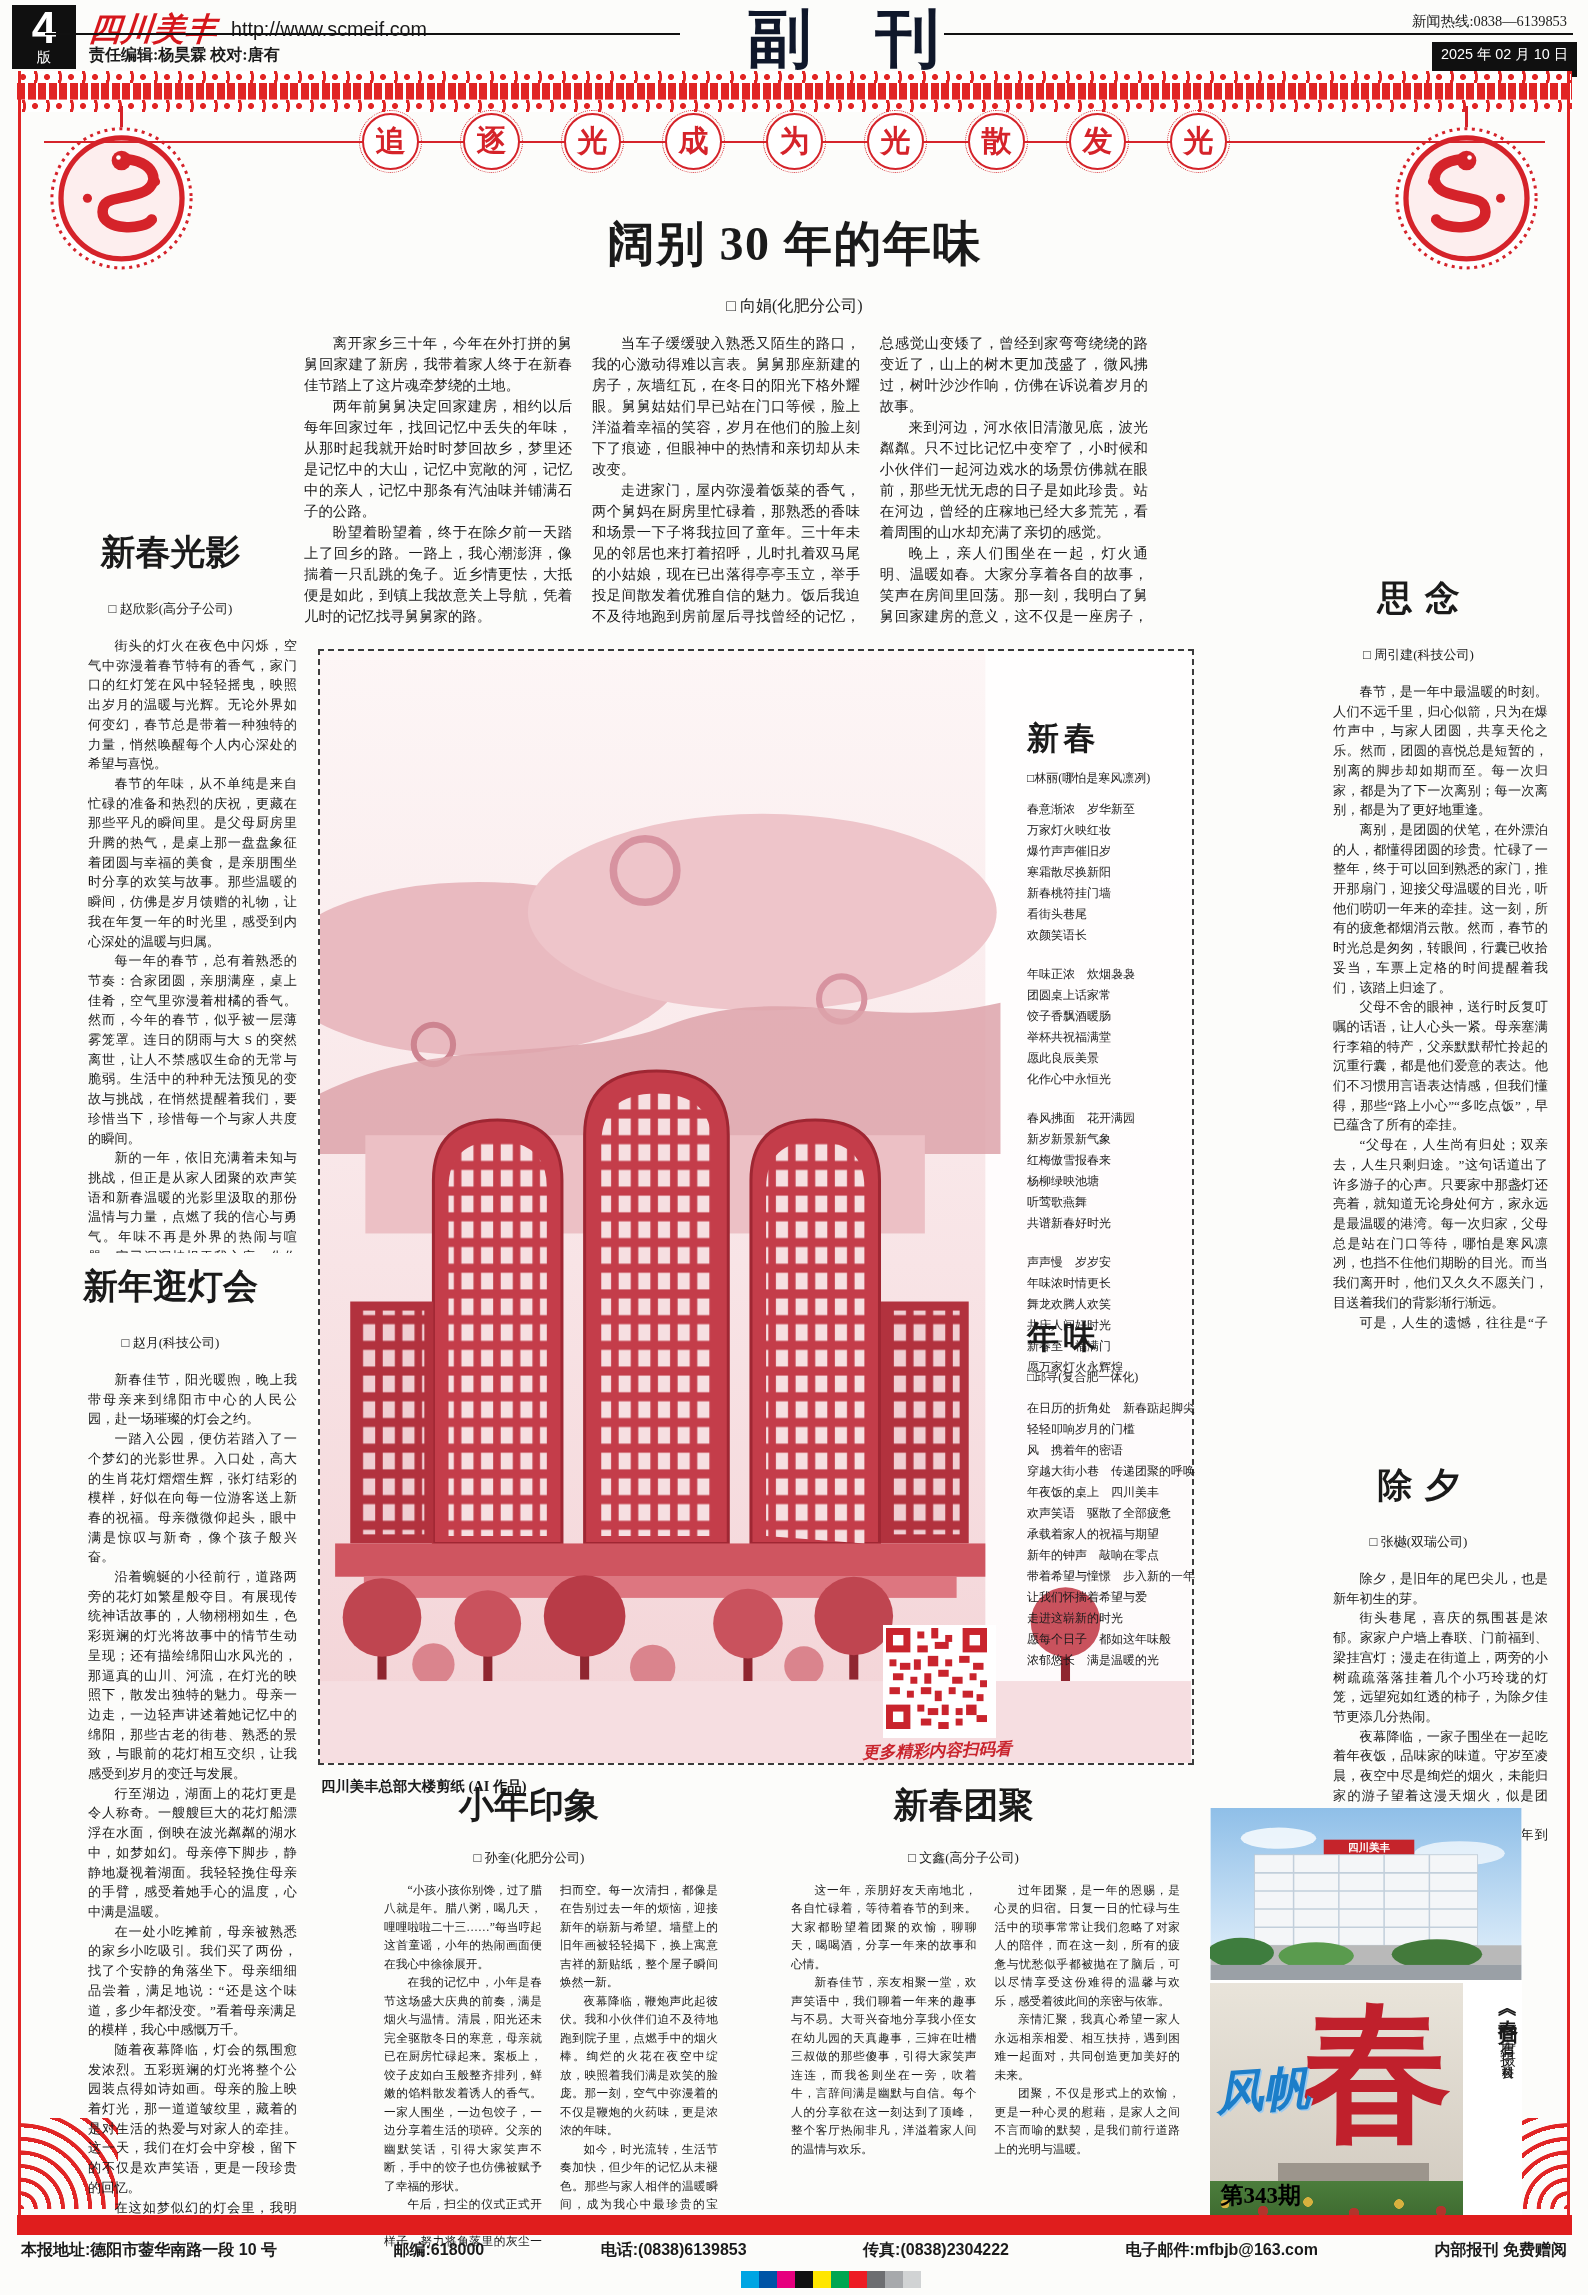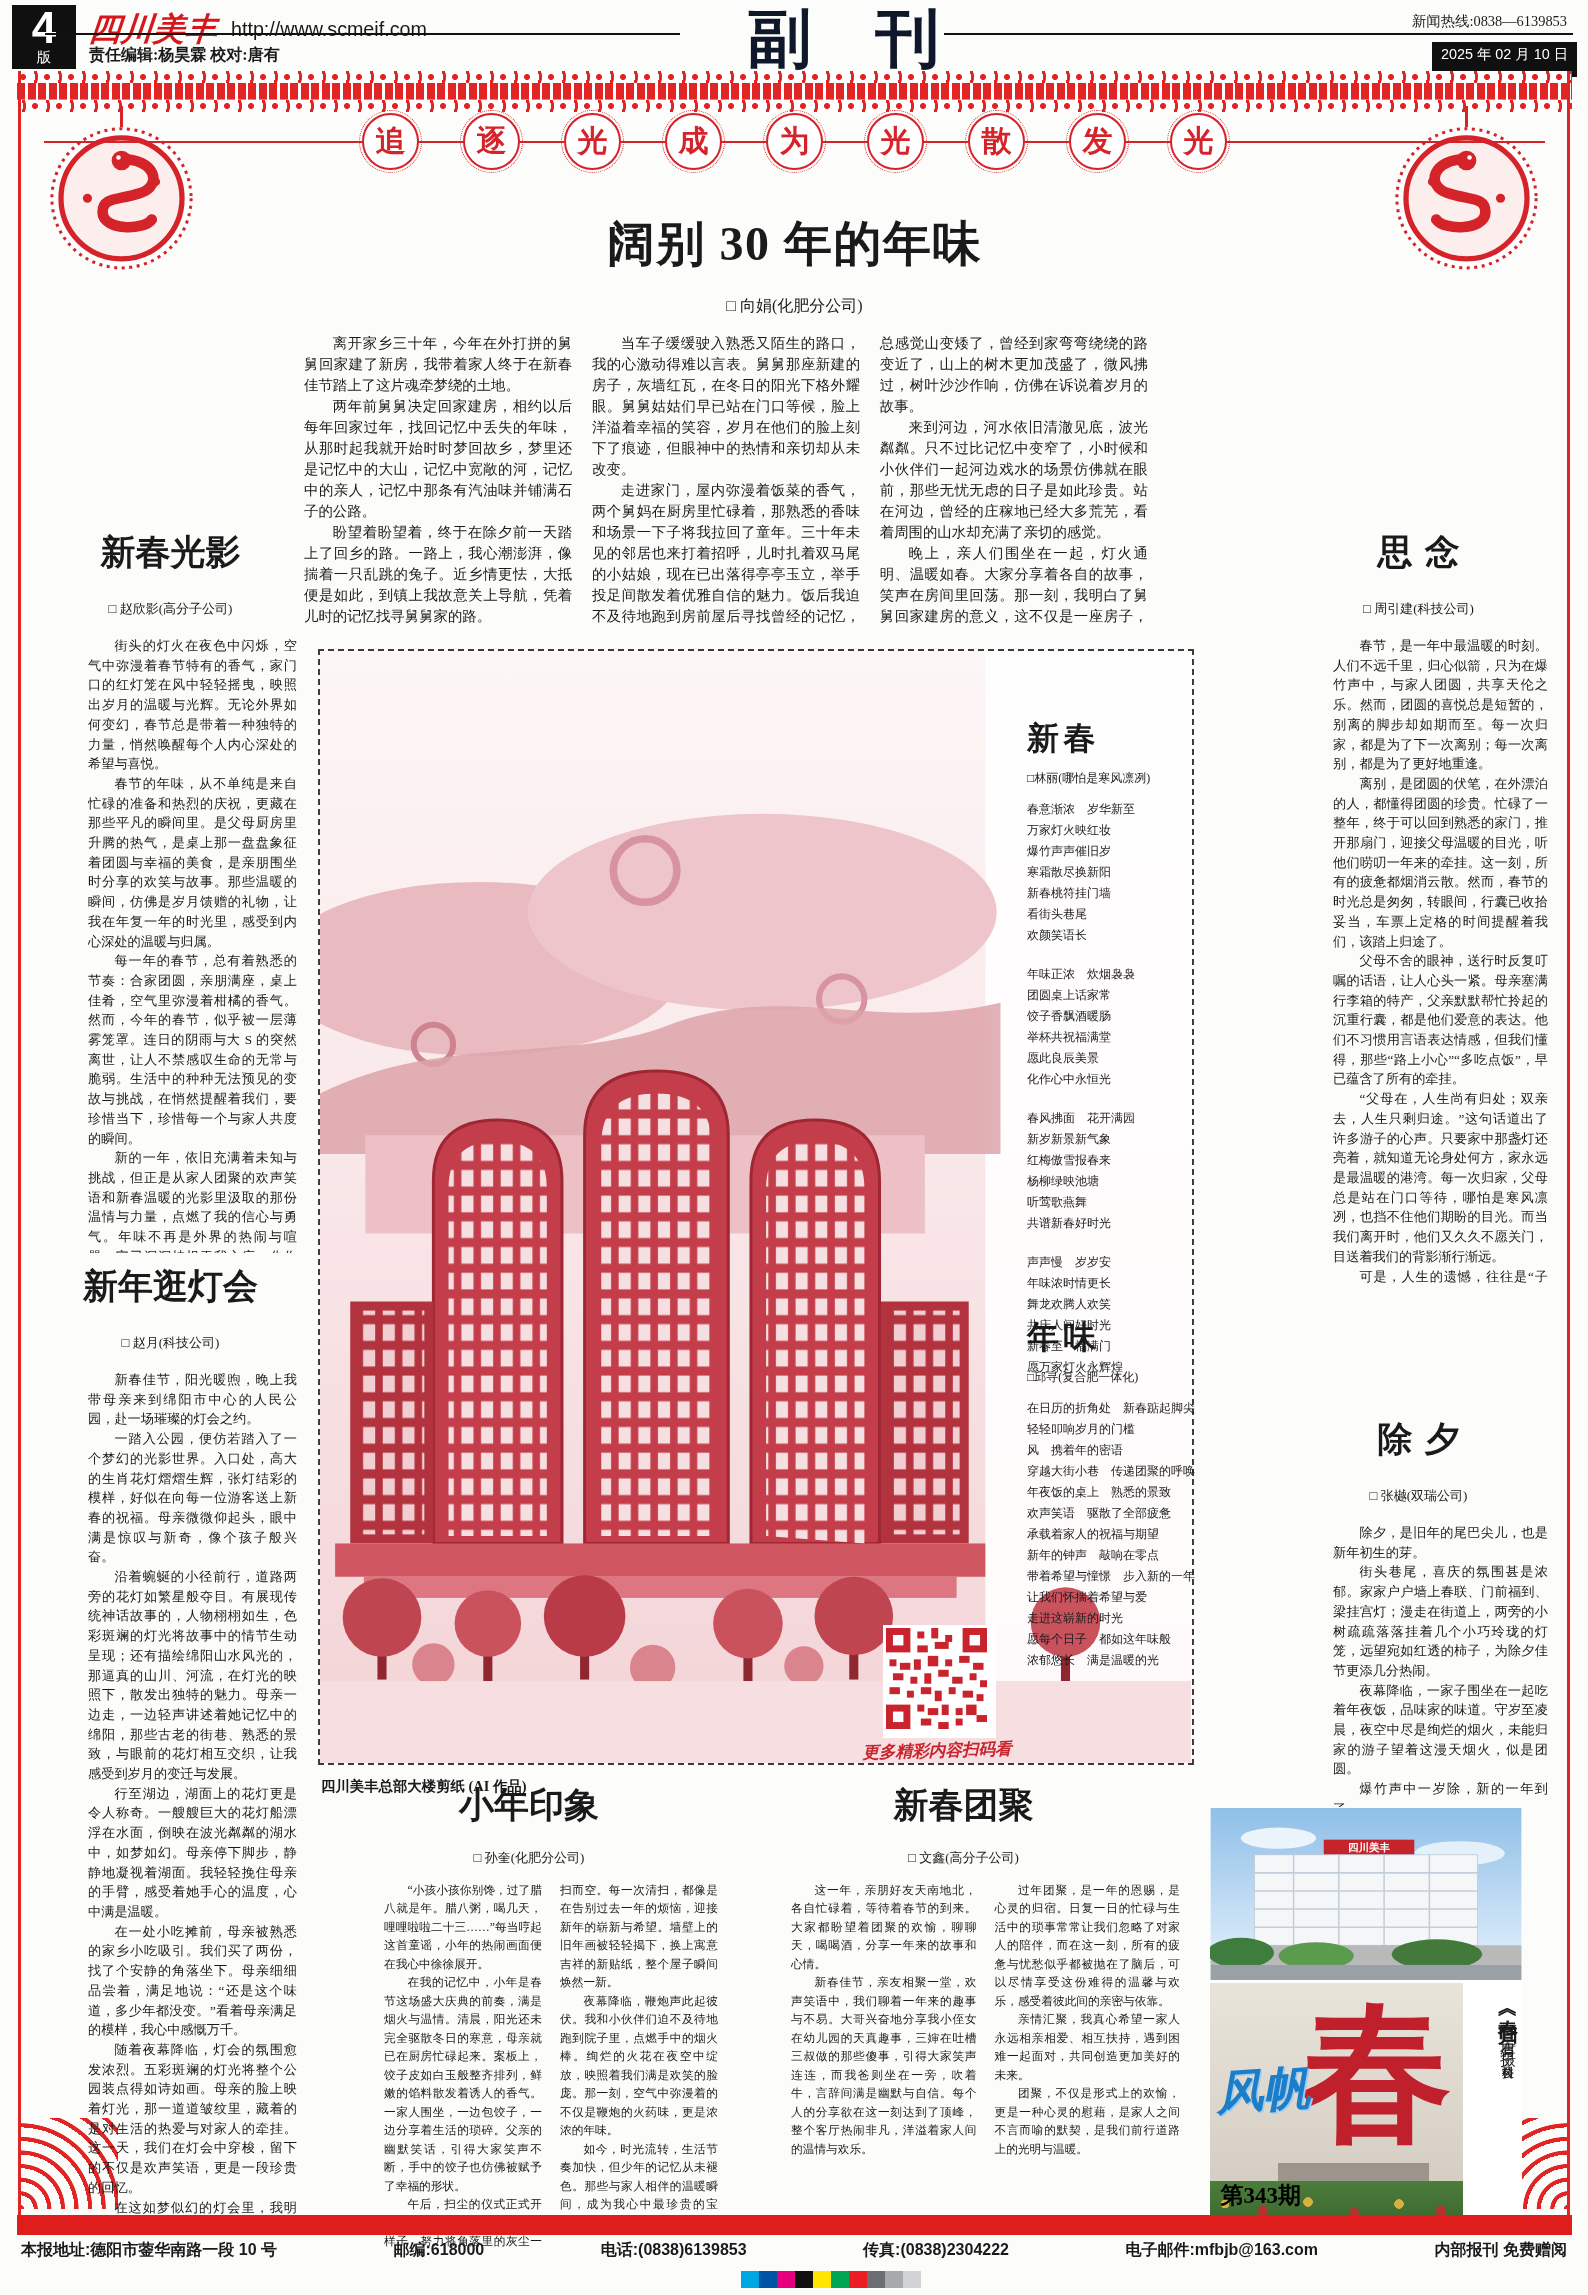--- a/index.html
+++ b/index.html
@@ -51,21 +51,21 @@
   .poem{text-align:left;}
   .poem-title{font-weight:bold;font-size:32px;letter-spacing:4.5px;}
   .poem-byline{font-size:12px;margin:9px 0 12px;}
   .pline{font-size:12px;line-height:21px;white-space:nowrap;}
   .stanza{margin-bottom:18px;}
   .poem-xinchun{left:1027px;top:717px;width:165px;}
   .poem-nianwei{left:1027px;top:1316px;width:170px;}
   
   .article{text-align:center;}
   .art-title{font-weight:bold;font-size:35px;}
-  .art-title.sp{letter-spacing:0.35em;text-indent:0.35em;}
+  .art-title.sp{letter-spacing:0.35em;text-indent:0.35em;margin-top:46px;}
   .art-byline{font-size:13px;margin-top:24px;}
   .art-body{margin-top:18px;text-align:justify;font-size:13.2px;line-height:19.7px;overflow:hidden;margin-left:44px;}
   .a-left1{left:44px;top:529px;width:253px;}   .a-left1 .art-body{height:617px;}
   .a-left2{left:44px;top:1263px;width:253px;}  .a-left2 .art-body{height:862px;}
   .a-right1{left:1289px;top:529px;width:259px;} .a-right1 .art-body{height:647px;}
   .a-right2{left:1289px;top:1416px;width:259px;} .a-right2 .art-body{height:284px;}
   .a-bot1{left:340px;top:1782px;width:378px;}
   .a-bot2{left:747px;top:1782px;width:433px;}
   .a-bot1 .art-byline,.a-bot2 .art-byline{margin-top:19.7px;}
   .a-bot1 .art-body,.a-bot2 .art-body{margin-top:15px;height:372px;column-count:2;column-gap:18px;
@@ -271,21 +271,21 @@
       </div>
   </div>
   <div class="abs poem poem-nianwei">
     <div class="poem-title">年味</div>
     <div class="poem-byline">□邱寻(复合肥一体化)</div>
     <div>
         <div class="pline">在日历的折角处　新春踮起脚尖</div>
         <div class="pline">轻轻叩响岁月的门槛</div>
         <div class="pline">风　携着年的密语</div>
         <div class="pline">穿越大街小巷　传递团聚的呼唤</div>
-        <div class="pline">年夜饭的桌上　熟悉的景致</div>
+        <div class="pline">年夜饭的桌上　四川美丰</div>
         <div class="pline">欢声笑语　驱散了全部疲惫</div>
         <div class="pline">承载着家人的祝福与期望</div>
         <div class="pline">新年的钟声　敲响在零点</div>
         <div class="pline">带着希望与憧憬　步入新的一年</div>
         <div class="pline">让我们怀揣着希望与爱</div>
         <div class="pline">走进这崭新的时光</div>
         <div class="pline">愿每个日子　都如这年味般</div>
         <div class="pline">浓郁悠长　满是温暖的光</div>
       </div>
   </div>

